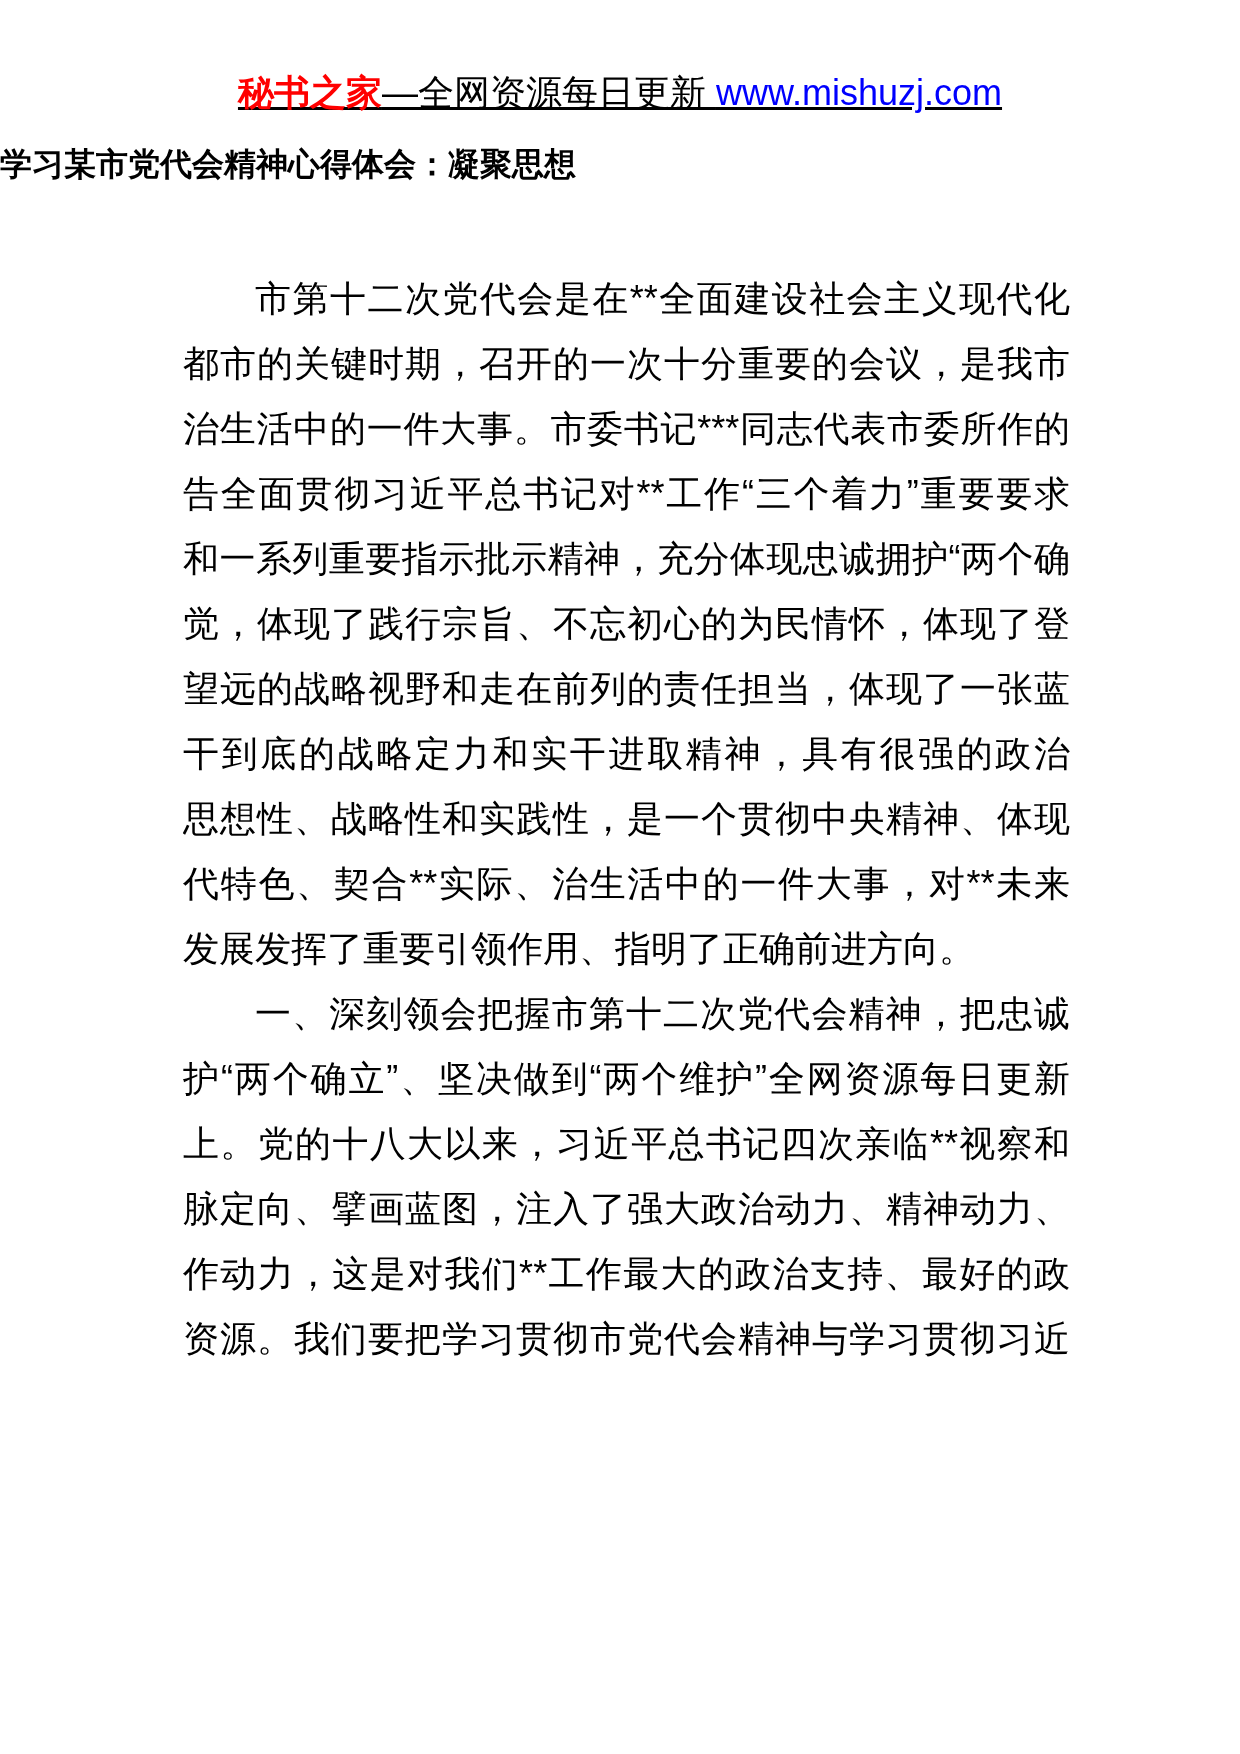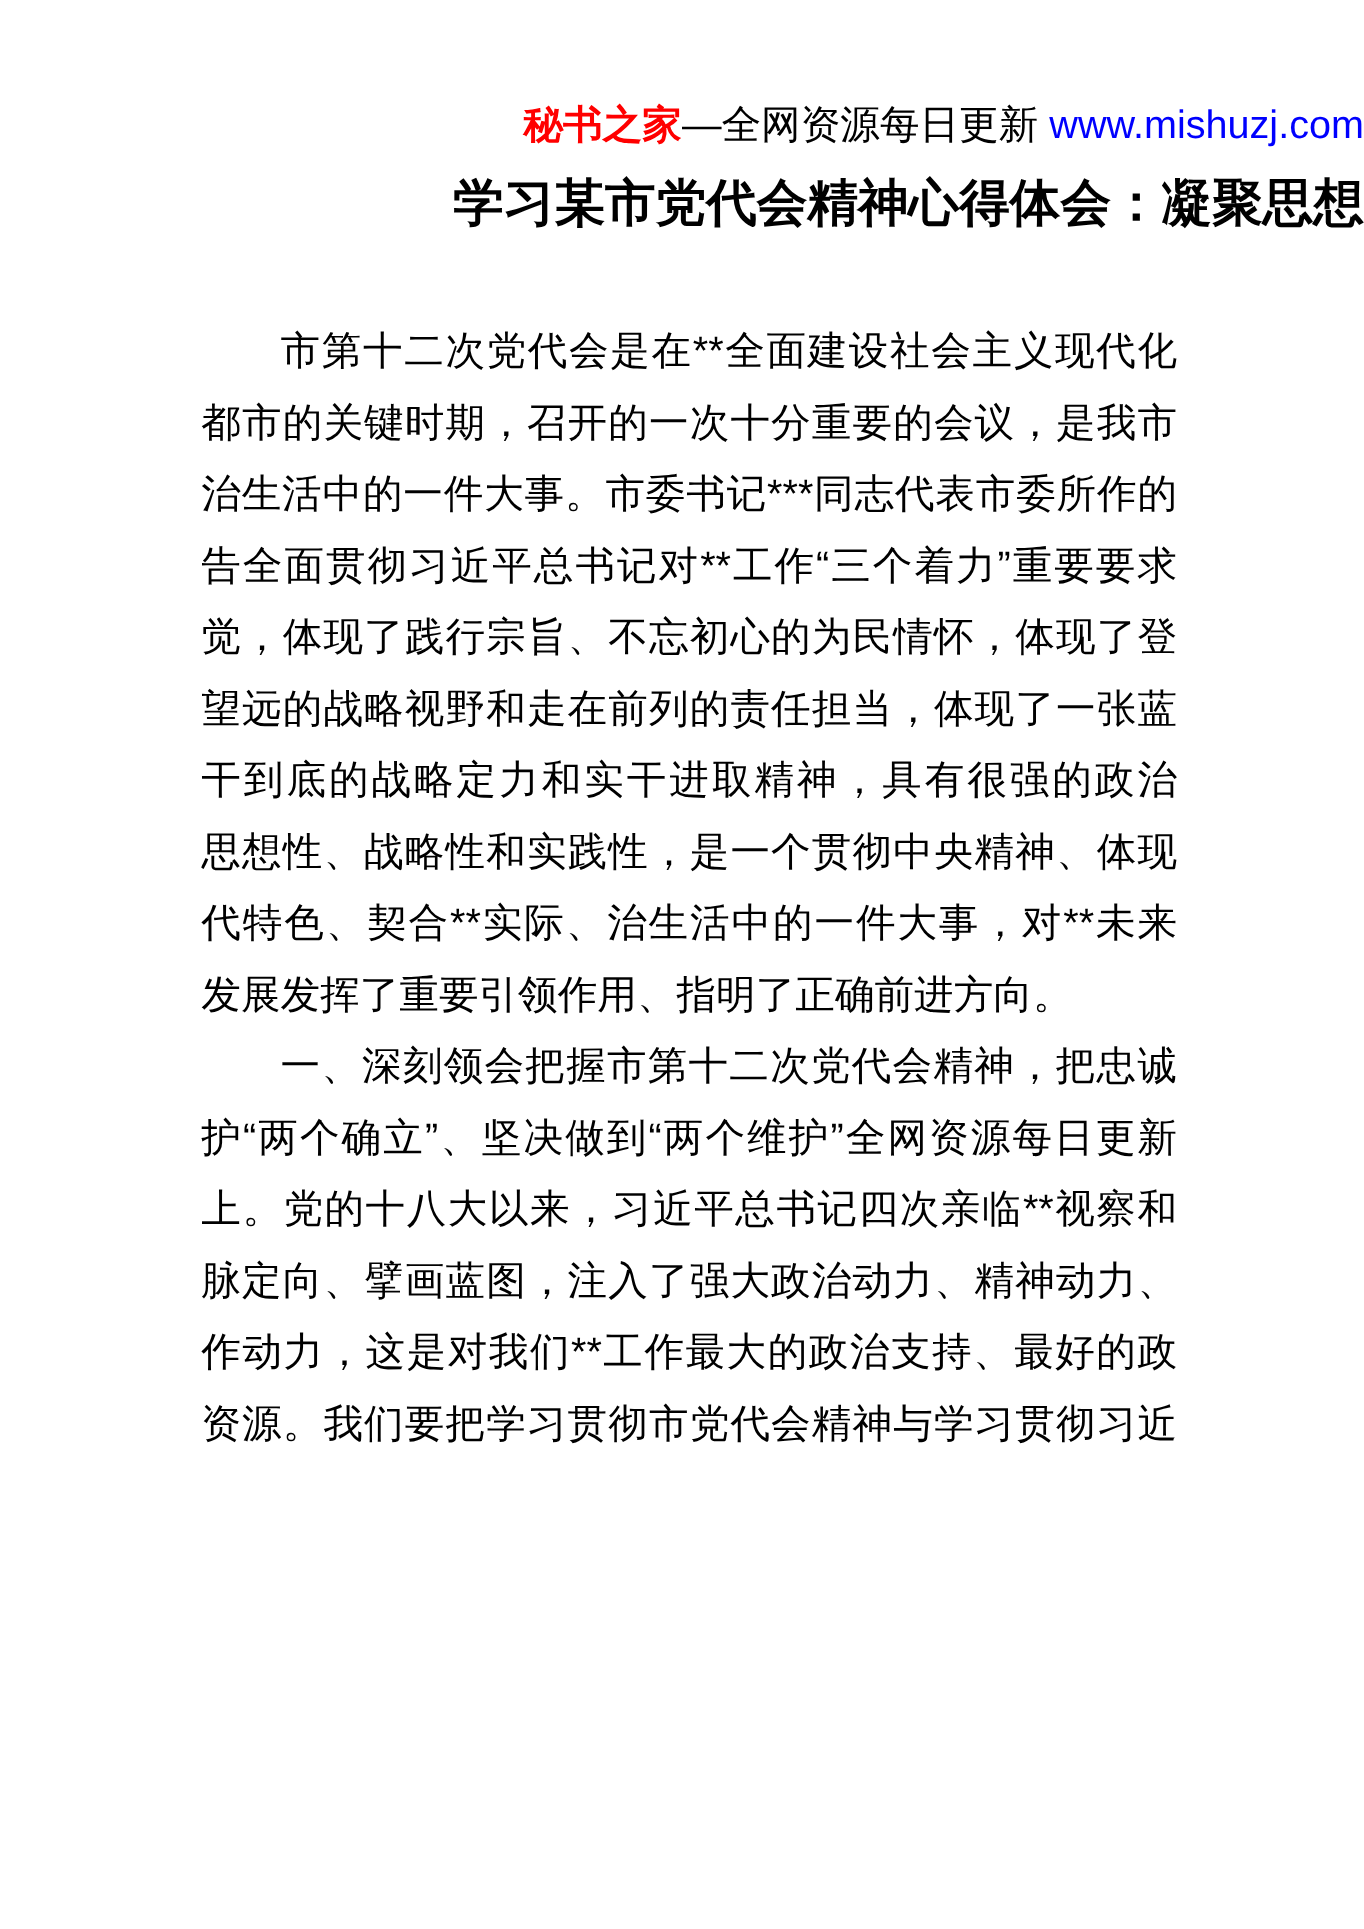--- a/index.html
+++ b/index.html
@@ -11,33 +11,34 @@
     font-family: "Liberation Sans", sans-serif;
   }
   .page {
     position: relative;
     width: 1240px;
     height: 1754px;
     overflow: hidden;
     background: #ffffff;
   }
   .site-header {
-    padding-top: 90px;
-    text-align: right;
+    padding-top: 70px;
+    text-align: center;
     font-size: 36px;
     line-height: 46px;
     white-space: nowrap;
+    text-decoration: underline;
   }
   .brand   { color: #ff0000; font-weight: 700; }
   .tagline { color: #000000; font-weight: 400; }
   .url     { color: #0000fe; font-weight: 400; }
   .doc-title {
     margin-top: 16px;
-    text-align: right;
-    font-size: 46px;
+    text-align: left;
+    font-size: 32px;
     font-weight: 700;
     line-height: 64px;
   }
   .content {
     margin: 70px 170px 0 183px;
   }
   .line {
     font-size: 36px;
     height: 65px;
     line-height: 65px;
@@ -60,20 +61,21 @@
   <div class="doc-title">
     <div>学习某市党代会精神心得体会：凝聚思想</div>
   </div>
 
   <div class="content">
     <div>
       <div class="line indent">市第十二次党代会是在**全面建设社会主义现代化大</div>
       <div class="line">都市的关键时期，召开的一次十分重要的会议，是我市政</div>
       <div class="line">治生活中的一件大事。市委书记***同志代表市委所作的报</div>
       <div class="line">告全面贯彻习近平总书记对**工作“三个着力”重要要求</div>
+      <div class="line">和一系列重要指示批示精神，充分体现忠诚拥护“两个确</div>
       <div class="line">觉，体现了践行宗旨、不忘初心的为民情怀，体现了登高</div>
       <div class="line">望远的战略视野和走在前列的责任担当，体现了一张蓝图</div>
       <div class="line">干到底的战略定力和实干进取精神，具有很强的政治性、</div>
       <div class="line">思想性、战略性和实践性，是一个贯彻中央精神、体现时</div>
       <div class="line">代特色、契合**实际、治生活中的一件大事，对**未来</div>
       <div class="line para-last">发展发挥了重要引领作用、指明了正确前进方向。</div>
     </div>
     <div>
       <div class="line indent">一、深刻领会把握市第十二次党代会精神，把忠诚拥</div>
       <div class="line">护“两个确立”、坚决做到“两个维护”全网资源每日更新</div>

